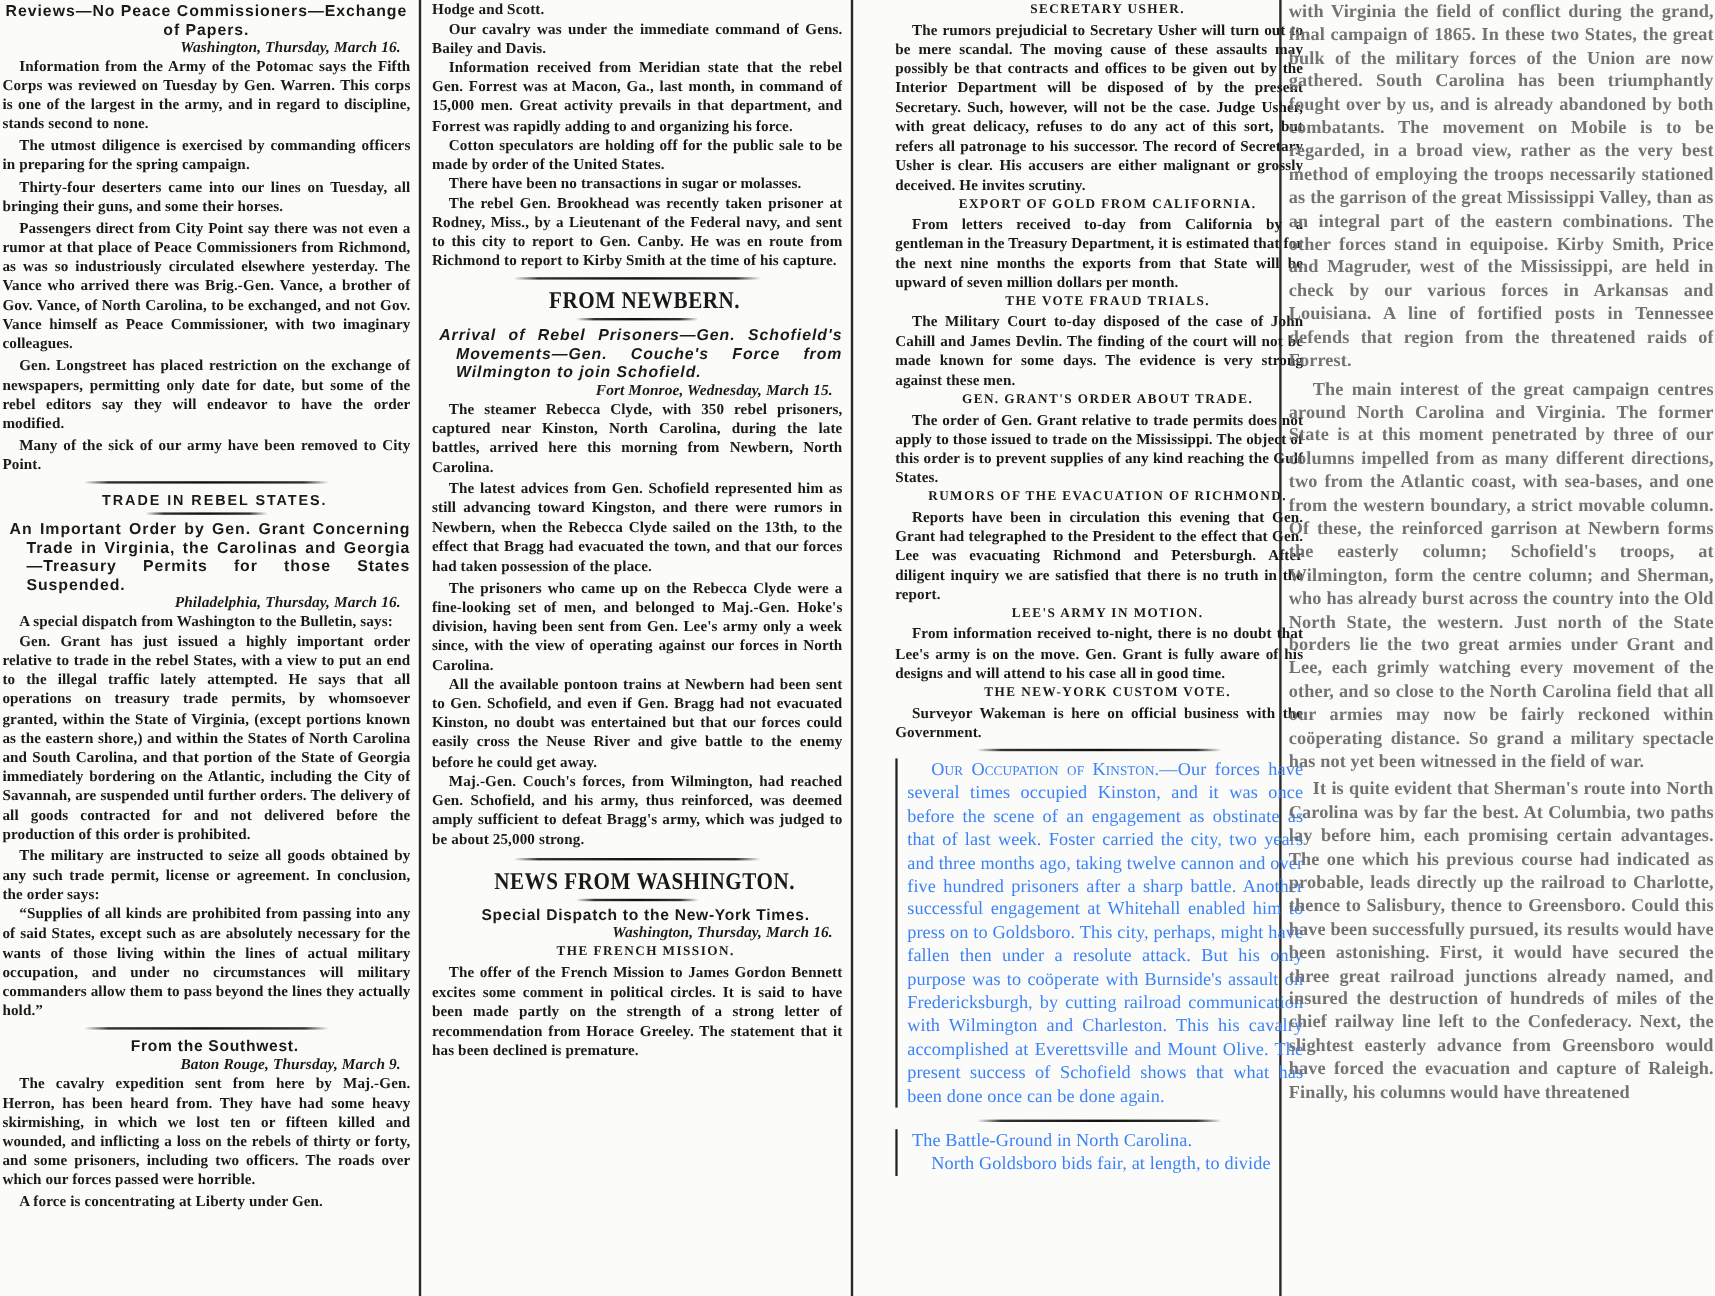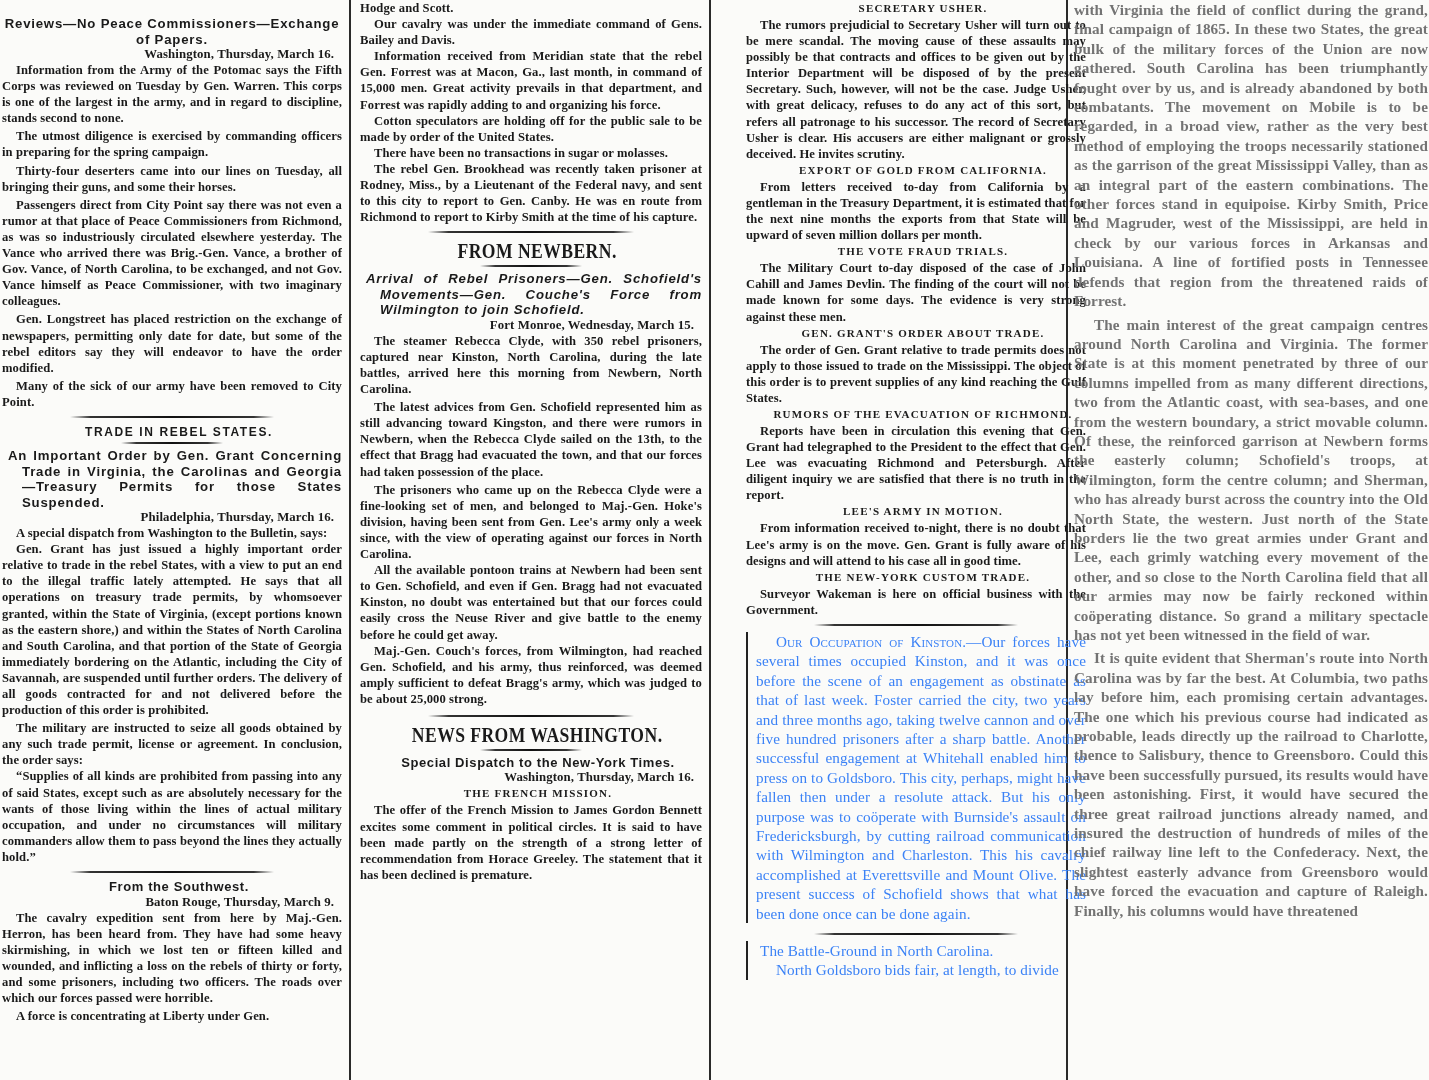--- a/index.html
+++ b/index.html
@@ -42,21 +42,21 @@
     margin: 0; padding: 0 6px; font-family: Liberation Sans, sans-serif;
     letter-spacing: 0.6px;
   }
   .hd-deck {
     margin: 0; font-weight: bold; font-size: 13.2px; line-height: 15.5px;
     font-family: "Liberation Sans", sans-serif; letter-spacing: 0.8px;
     text-indent: -14px; padding-left: 20px; text-align: justify;
   }
   .dateline {
     text-align: right; font-weight: bold; font-size: 12.8px; line-height: 15px;
-    margin: 0; padding-right: 8px;
+    margin: 0; padding-right: 8px; font-style: italic;
   }
   .sc { font-variant: small-caps; }
   .caps-head {
     text-align: center; font-weight: bold; font-size: 11px; line-height: 15px;
     margin: 1px 0; letter-spacing: 1.2px; font-family: "Liberation Serif", serif;
   }
   .big-head {
     text-align: center; font-weight: bold; font-size: 20px; line-height: 24px;
     margin: 6px 0 2px; font-family: "Liberation Serif", serif;
     transform: scaleX(0.88); letter-spacing: 0.5px;
@@ -86,21 +86,21 @@
 <body>
 
 <div class="page">
 
   <div class="rule-v r1"></div>
   <div class="rule-v r2"></div>
   <div class="rule-v r3"></div>
 
   <div class="col col1">
     <div>
-      <p class="hd-deck" style="text-align:center;text-indent:0;padding-left:0;margin-top:16px;">Reviews—No Peace Commissioners—Exchange of Papers.</p>
+      <p class="hd-deck" style="text-align:center;text-indent:0;padding-left:0;margin-top:1px;">Reviews—No Peace Commissioners—Exchange of Papers.</p>
       <p class="dateline">Washington, Thursday, March 16.</p>
       <p>Information from the Army of the Potomac says the Fifth Corps was reviewed on Tuesday by Gen. Warren. This corps is one of the largest in the army, and in regard to discipline, stands second to none.</p>
       <div class="gap2"></div>
       <p>The utmost diligence is exercised by commanding officers in preparing for the spring campaign.</p>
       <div class="gap2"></div>
       <p>Thirty-four deserters came into our lines on Tuesday, all bringing their guns, and some their horses.</p>
       <div class="gap2"></div>
       <p>Passengers direct from City Point say there was not even a rumor at that place of Peace Commissioners from Richmond, as was so industriously circulated elsewhere yesterday. The Vance who arrived there was Brig.-Gen. Vance, a brother of Gov. Vance, of North Carolina, to be exchanged, and not Gov. Vance himself as Peace Commissioner, with two imaginary colleagues.</p>
       <div class="gap2"></div>
       <p>Gen. Longstreet has placed restriction on the exchange of newspapers, permitting only date for date, but some of the rebel editors say they will endeavor to have the order modified.</p>
@@ -171,21 +171,21 @@
       <p class="caps-head">EXPORT OF GOLD FROM CALIFORNIA.</p>
       <p>From letters received to-day from California by a gentleman in the Treasury Department, it is estimated that for the next nine months the exports from that State will be upward of seven million dollars per month.</p>
       <p class="caps-head">THE VOTE FRAUD TRIALS.</p>
       <p>The Military Court to-day disposed of the case of John Cahill and James Devlin. The finding of the court will not be made known for some days. The evidence is very strong against these men.</p>
       <p class="caps-head">GEN. GRANT'S ORDER ABOUT TRADE.</p>
       <p>The order of Gen. Grant relative to trade permits does not apply to those issued to trade on the Mississippi. The object of this order is to prevent supplies of any kind reaching the Gulf States.</p>
       <p class="caps-head">RUMORS OF THE EVACUATION OF RICHMOND.</p>
       <p>Reports have been in circulation this evening that Gen. Grant had telegraphed to the President to the effect that Gen. Lee was evacuating Richmond and Petersburgh. After diligent inquiry we are satisfied that there is no truth in the report.</p>
       <p class="caps-head">LEE'S ARMY IN MOTION.</p>
       <p>From information received to-night, there is no doubt that Lee's army is on the move. Gen. Grant is fully aware of his designs and will attend to his case all in good time.</p>
-      <p class="caps-head">THE NEW-YORK CUSTOM TRADE.</p>
+      <p class="caps-head">THE NEW-YORK CUSTOM VOTE.</p>
       <p>Surveyor Wakeman is here on official business with the Government.</p>
     </div>
     <div class="hr-long"></div>
     <div class="big box-left" style="margin-top:6px;">
       <p><span class="sc">Our Occupation of Kinston.</span><span>—Our forces have several times occupied Kinston, and it was once before the scene of an engagement as obstinate as that of last week. Foster carried the city, two years and three months ago, taking twelve cannon and over five hundred prisoners after a sharp battle. Another successful engagement at Whitehall enabled him to press on to Goldsboro. This city, perhaps, might have fallen then under a resolute attack. But his only purpose was to coöperate with Burnside's assault on Fredericksburgh, by cutting railroad communication with Wilmington and Charleston. This his cavalry accomplished at Everettsville and Mount Olive. The present success of Schofield shows that what has been done once can be done again.</span></p>
     </div>
     <div class="hr-long" style="margin-top:10px;"></div>
     <div class="big box-left">
       <p class="bold-head noindent">The Battle-Ground in North Carolina.</p>
       <p>North Goldsboro bids fair, at length, to divide</p>

